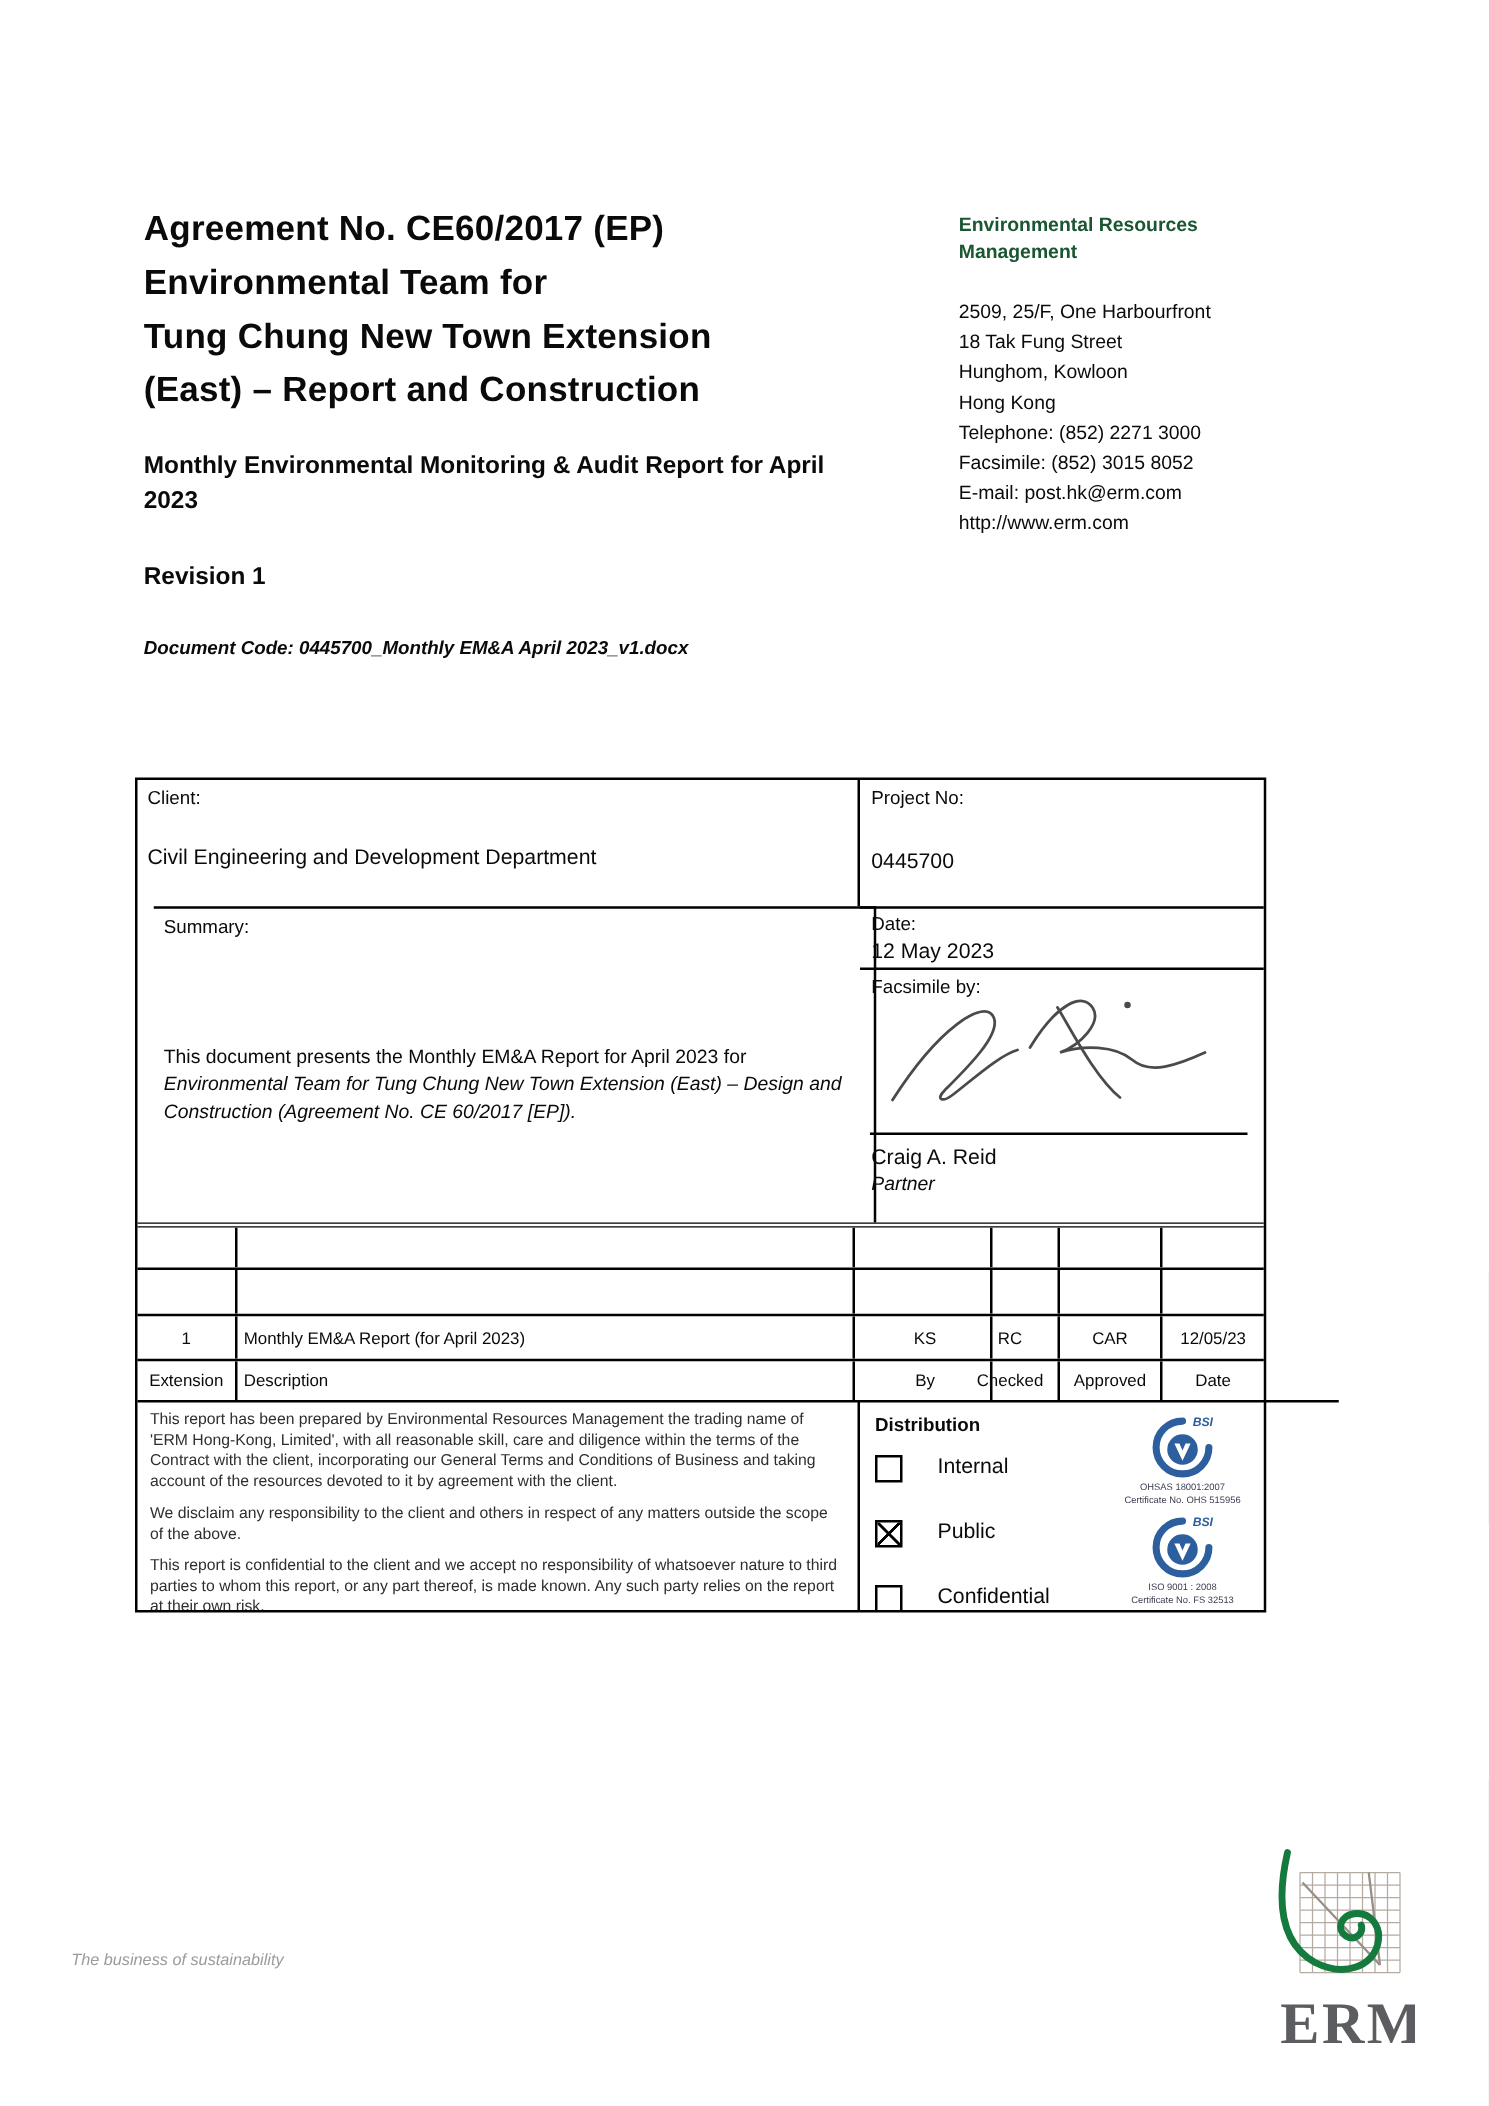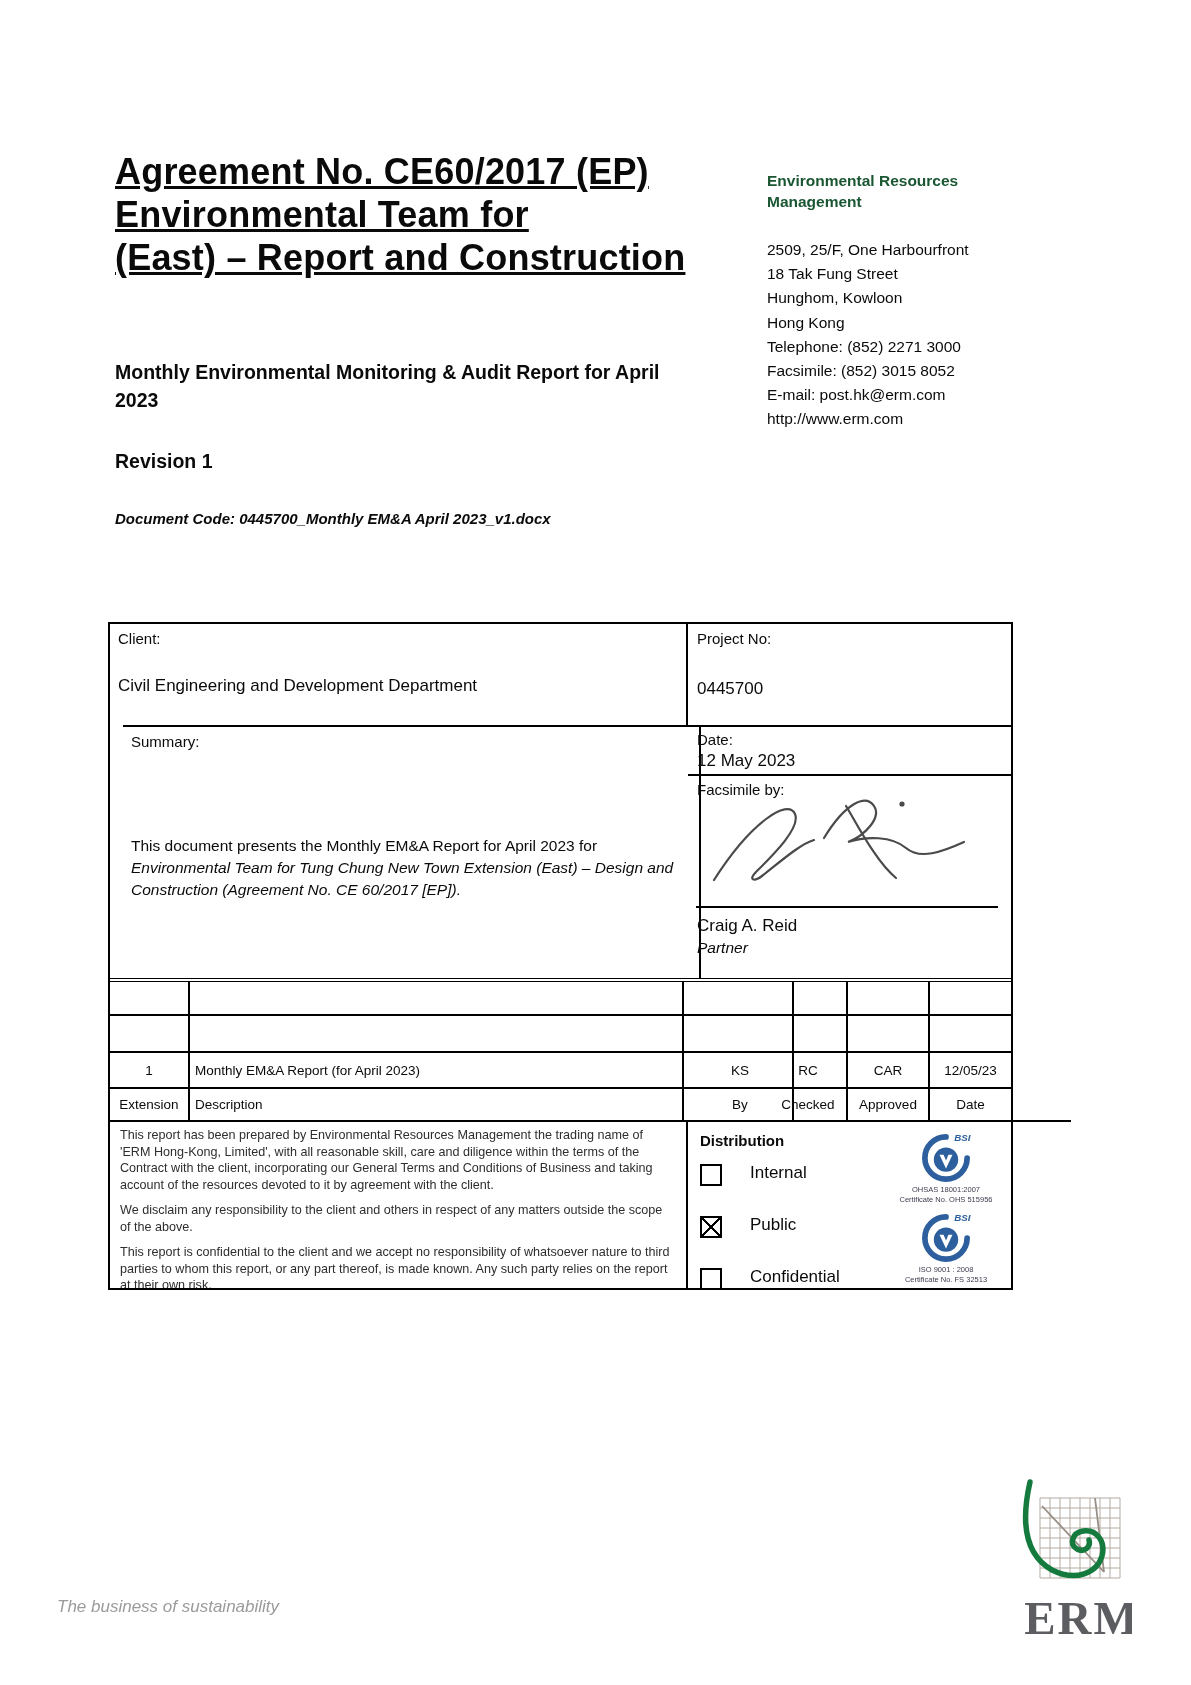--- a/index.html
+++ b/index.html
@@ -1,21 +1,21 @@
 <!DOCTYPE html>
 <html><head>
 <meta charset="utf-8">
 <style>
   html,body{margin:0;padding:0;background:#e8e8e8;}
   .page{position:relative;width:1191px;height:1685px;background:#ffffff;margin:0 auto;
         font-family:"Liberation Sans",sans-serif;color:#0a0a0a;overflow:hidden;}
   .abs{position:absolute;}
 
   
-  .doc-title{left:115px;top:150px;font-size:36px;font-weight:bold;line-height:43px;letter-spacing:.2px;text-decoration:underline;}
+  .doc-title{left:115px;top:161px;font-size:28px;font-weight:bold;line-height:43px;letter-spacing:.2px;}
   .doc-subtitle{left:115px;top:358px;width:560px;font-size:19.5px;font-weight:bold;line-height:28px;}
   .doc-revision{left:115px;top:450px;font-size:19.5px;font-weight:bold;}
   .doc-code{left:115px;top:510px;font-size:15px;font-weight:bold;font-style:italic;}
 
   
   .company-name{left:767px;top:170px;width:280px;font-size:15.5px;font-weight:bold;
                 color:#1a5632;line-height:21px;}
   .company-address{left:767px;top:238px;width:280px;font-size:15.5px;line-height:24.2px;}
 
   
@@ -45,30 +45,31 @@
      linear-gradient(to top right,transparent 45%,#000 46%,#000 54%,transparent 55%),
      linear-gradient(to bottom right,transparent 45%,#000 46%,#000 54%,transparent 55%);}
   .opt-label{position:absolute;left:50px;top:-1px;font-size:17px;white-space:nowrap;}
   .cert{position:absolute;width:120px;text-align:center;}
   .cert-caption{font-size:7.5px;line-height:9.5px;color:#3c3c50;margin-top:1px;}
 
   .sig-line{border-top:2px solid #000;}
   .approver-name{font-size:17px;}
   .approver-title{font-size:15.5px;font-style:italic;}
 
-  .tagline{left:57px;top:1597px;font-size:17px;font-style:italic;color:#9b9b9b;}
+  .tagline{left:57px;top:1560px;font-size:13px;font-style:italic;color:#9b9b9b;}
 </style>
 </head>
 <body>
 
 <div class="page">
 
   <div class="abs doc-title">
     <div>Agreement No. CE60/2017 (EP)</div>
     <div>Environmental Team for</div>
+    <div>Tung Chung New Town Extension</div>
     <div>(East) – Report and Construction</div>
   </div>
   <div class="abs doc-subtitle">Monthly Environmental Monitoring &amp; Audit Report for April 2023</div>
   <div class="abs doc-revision">Revision 1</div>
   <div class="abs doc-code">Document Code: 0445700_Monthly EM&amp;A April 2023_v1.docx</div>
 
   <div class="abs company-name">
     <div>Environmental Resources</div>
     <div>Management</div>
   </div>

